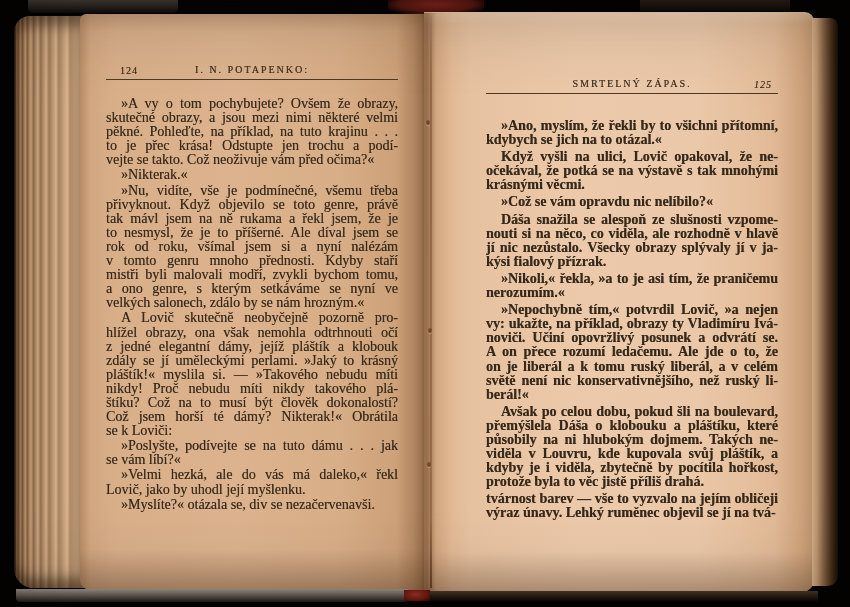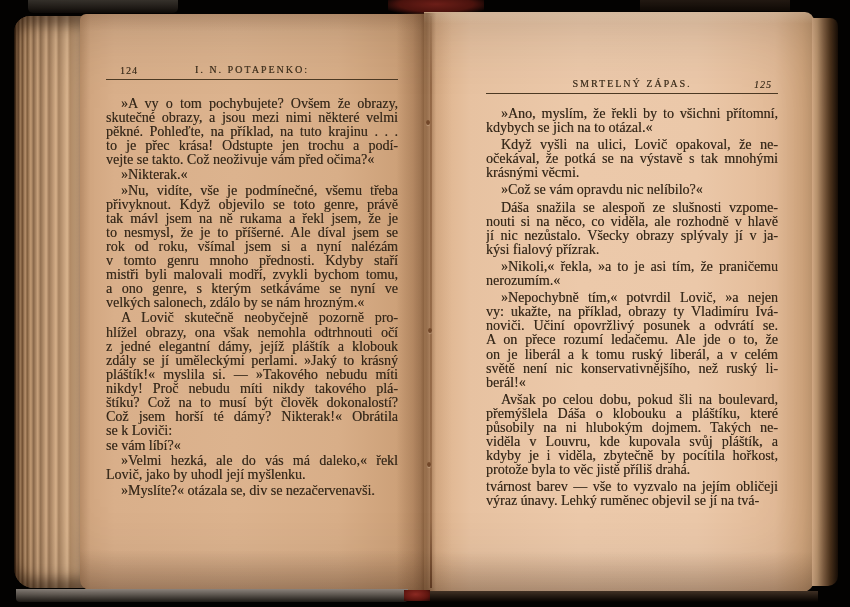--- a/index.html
+++ b/index.html
@@ -93,21 +93,21 @@
   .running-head {
     position:relative; height:15px; border-bottom:1px solid #4d3a24;
     font-size:10px; letter-spacing:2px; color:#3e2f1d; text-align:center;
     white-space:nowrap;
   }
   .page-num { position:absolute; top:1px; font-size:10px; letter-spacing:1px; }
   #left-text  .page-num { left:14px; }
   #right-text .page-num { right:6px;font-style:italic; }
   .page-body { font-size:14px; line-height:14.1px; }
   #left-body  { margin-top:17px; }
-  #right-body { margin-top:13px; }
+  #right-body { margin-top:25px;font-weight:bold; }
   .para { margin-bottom:1px; }
   #right-body .para { margin-bottom:3px; }
   .line { text-align:justify; height:14.1px; overflow:hidden; white-space:normal; }
   .line:not(.last) { text-align-last:justify; }
   .line.first { text-indent:15px; }
 </style>
 </head>
 <body>
 
 <div id="photo">
@@ -163,20 +163,21 @@
           <div class="line">hlížel obrazy, ona však nemohla odtrhnouti očí</div>
           <div class="line">z jedné elegantní dámy, jejíž pláštík a klobouk</div>
           <div class="line">zdály se jí uměleckými perlami. »Jaký to krásný</div>
           <div class="line">pláštík!« myslila si. — »Takového nebudu míti</div>
           <div class="line">nikdy!  Proč nebudu míti nikdy takového plá-</div>
           <div class="line">štíku?  Což na to musí být člověk dokonalostí?</div>
           <div class="line">Což jsem horší té dámy? Nikterak!«  Obrátila</div>
           <div class="line last">se k Loviči:</div>
         </div>
         <div class="para">
+          <div class="line first">»Poslyšte, podívejte se na tuto dámu . . . jak</div>
           <div class="line last">se vám líbí?«</div>
         </div>
         <div class="para">
           <div class="line first">»Velmi hezká, ale do vás má daleko,« řekl</div>
           <div class="line last">Lovič, jako by uhodl její myšlenku.</div>
         </div>
         <div class="para">
           <div class="line first last">»Myslíte?« otázala se, div se nezačervenavši.</div>
         </div>
       </div>

